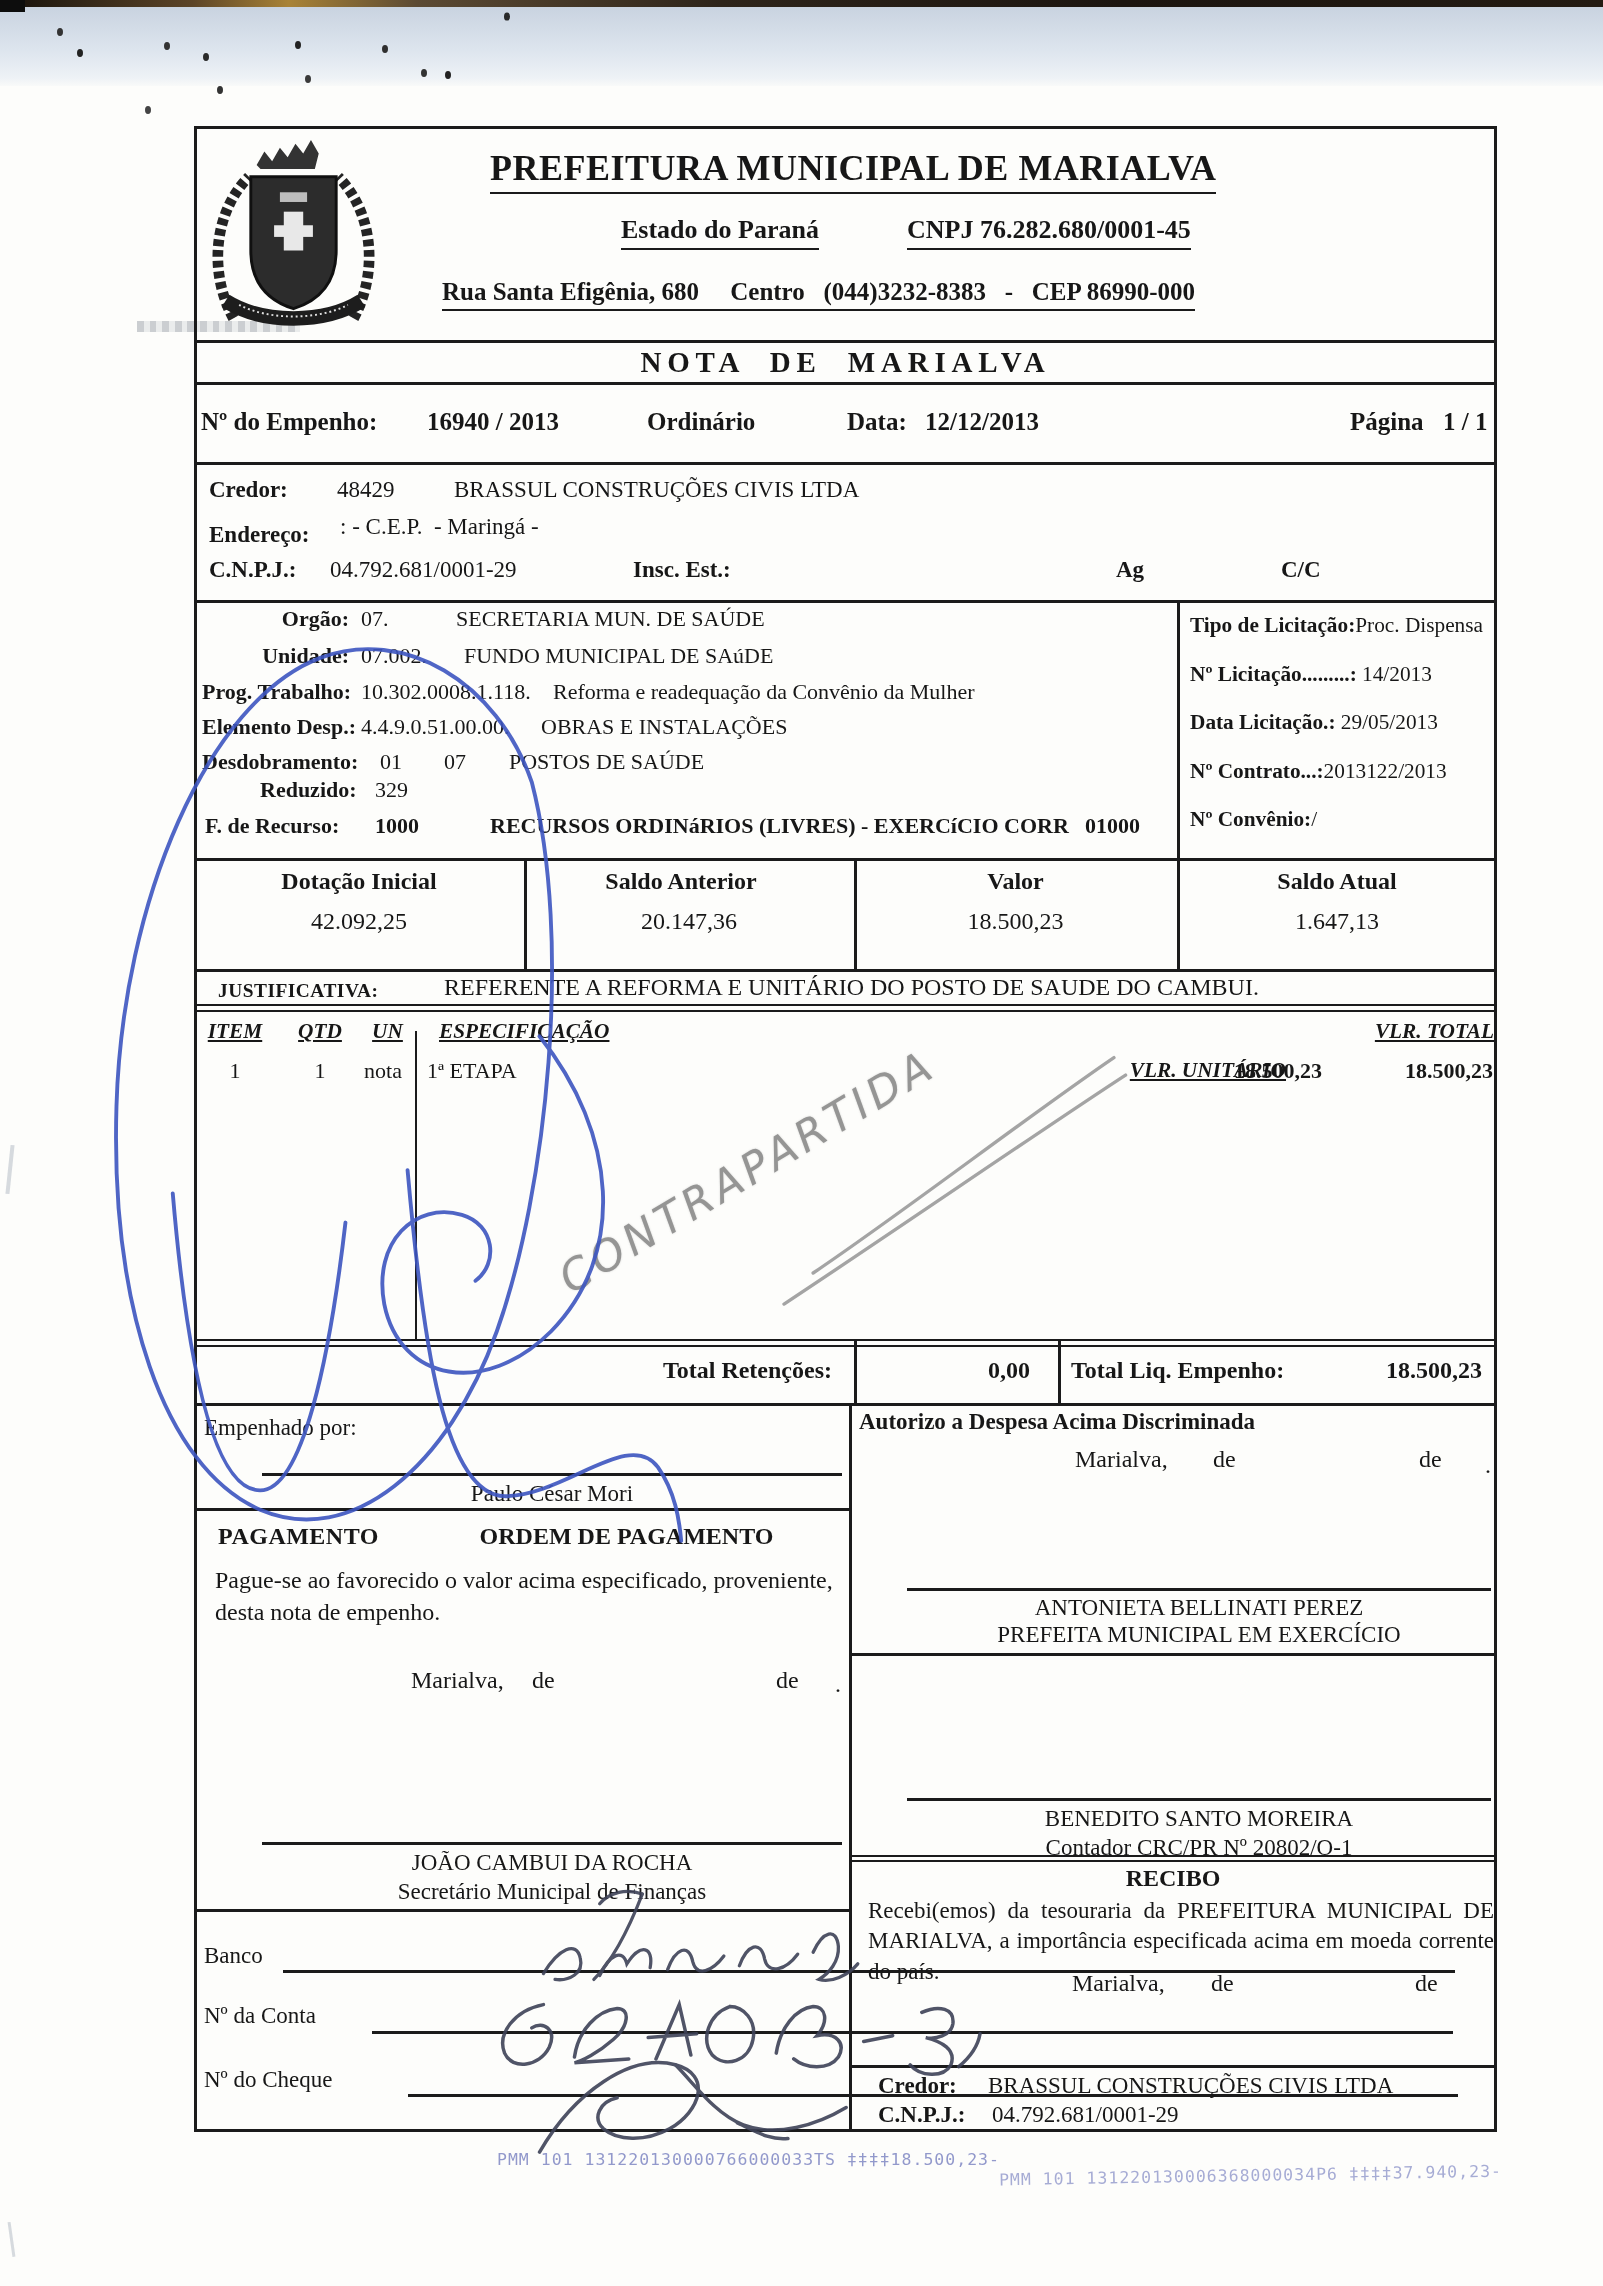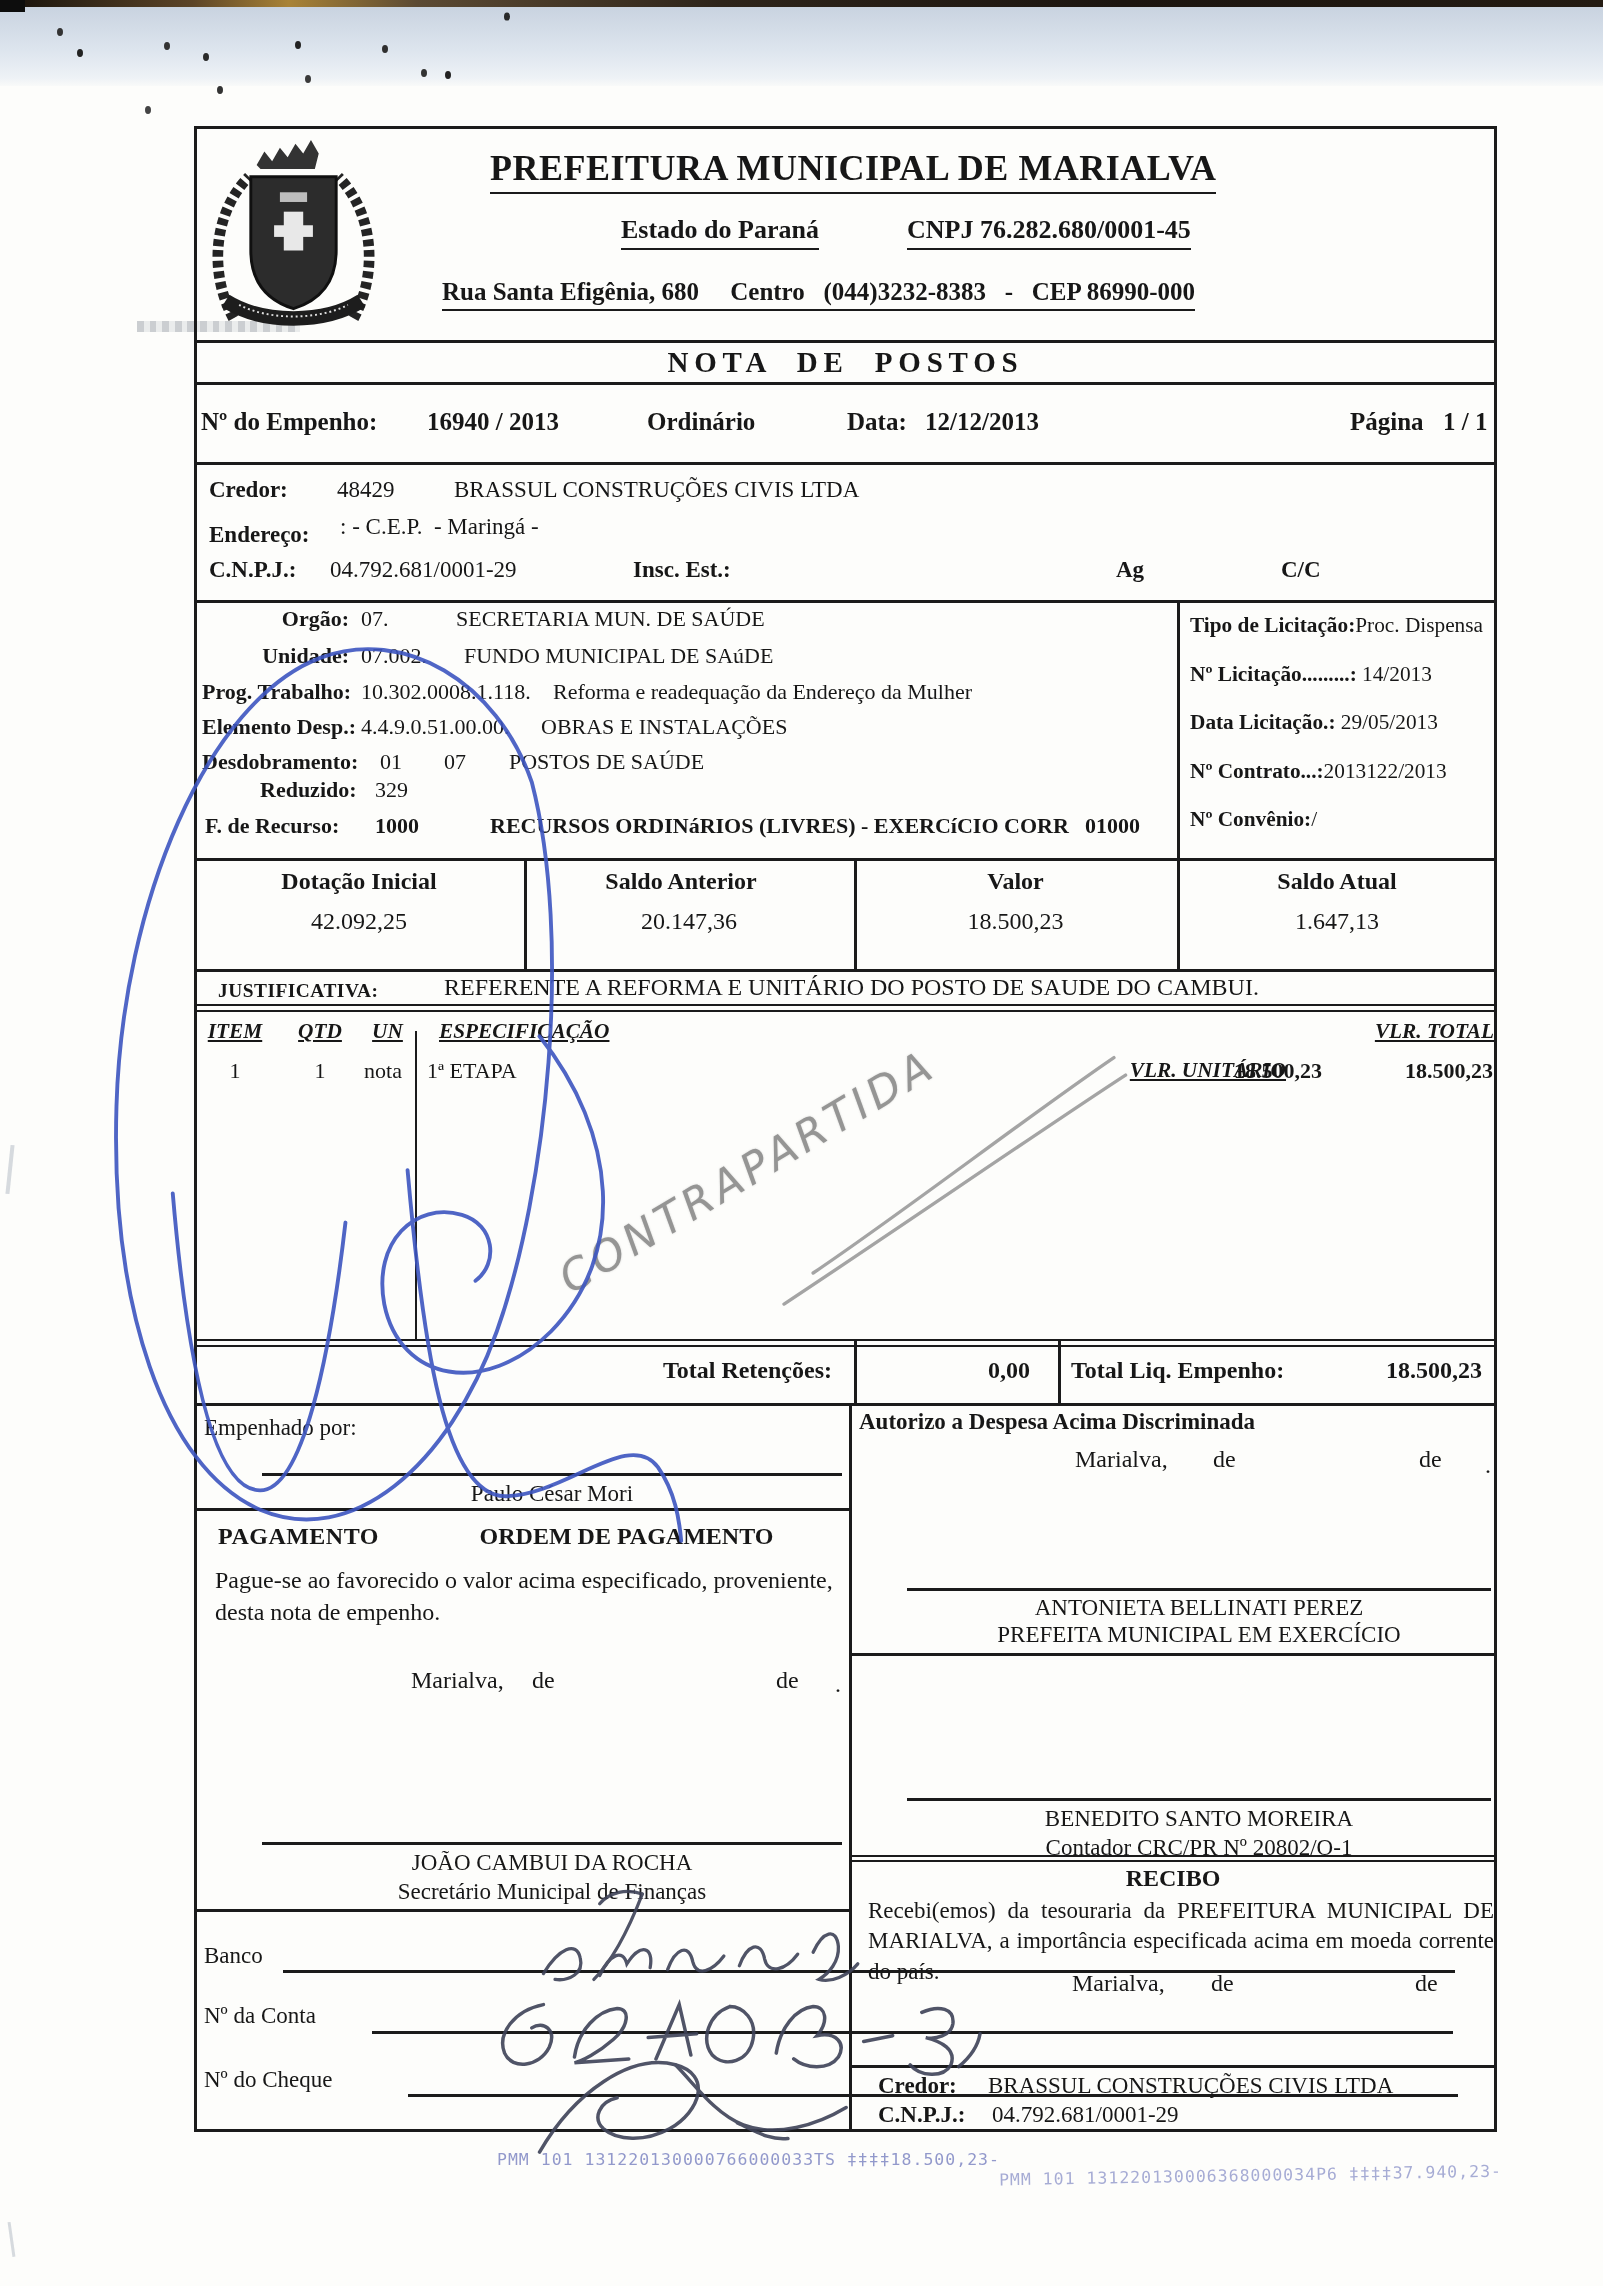--- a/index.html
+++ b/index.html
@@ -89,21 +89,21 @@
     <rect x="76" y="58" width="28" height="10" fill="#bdbdbd"></rect>
     <path d="M20 170 C 58 194, 122 194, 160 170" stroke="#1d1d1d" stroke-width="15" fill="none"></path>
     <path d="M34 174 C 64 190, 116 190, 146 174" stroke="#e0e0e0" stroke-width="2" fill="none" stroke-dasharray="2 3"></path>
   </svg>
 
   <div class="abs b u3" style="left:490px;top:147px;font-size:36px;letter-spacing:0.5px">PREFEITURA MUNICIPAL DE MARIALVA</div>
   <div class="abs b u3" style="left:621px;top:215px;font-size:26px">Estado do Paraná</div>
   <div class="abs b u3" style="left:907px;top:215px;font-size:26px">CNPJ 76.282.680/0001-45</div>
   <div class="abs b u3 pre" style="left:442px;top:278px;font-size:25px">Rua Santa Efigênia, 680     Centro   (044)3232-8383   -   CEP 86990-000</div>
 
-  <div class="abs b c pre" style="left:194px;top:346px;width:1303px;font-size:29px;letter-spacing:5.8px">NOTA  DE  POSTOS</div>
+  <div class="abs b c pre" style="left:194px;top:346px;width:1303px;font-size:29px;letter-spacing:5.8px">NOTA  DE  MARIALVA</div>
 
   <div class="abs b t26" style="left:201px;top:408px">Nº do Empenho:</div>
   <div class="abs b t26" style="left:427px;top:408px">16940 / 2013</div>
   <div class="abs b t26" style="left:647px;top:408px">Ordinário</div>
   <div class="abs b t26" style="left:847px;top:408px">Data:</div>
   <div class="abs b t26" style="left:925px;top:408px">12/12/2013</div>
   <div class="abs b t26" style="left:1350px;top:408px">Página</div>
   <div class="abs b t26" style="left:1443px;top:408px">1 / 1</div>
 
   <div class="abs b t24" style="left:209px;top:477px">Credor:</div>
@@ -118,21 +118,21 @@
   <div class="abs b t24" style="left:1281px;top:557px">C/C</div>
 
   <div class="abs b t23 r" style="left:199px;top:606px;width:150px">Orgão:</div>
   <div class="abs t23" style="left:361px;top:606px">07.</div>
   <div class="abs t23" style="left:456px;top:606px">SECRETARIA MUN. DE SAÚDE</div>
   <div class="abs b t23 r" style="left:199px;top:643px;width:150px">Unidade:</div>
   <div class="abs t23" style="left:361px;top:643px">07.002.</div>
   <div class="abs t23" style="left:464px;top:643px">FUNDO MUNICIPAL DE SAúDE</div>
   <div class="abs b t23" style="left:202px;top:679px">Prog. Trabalho:</div>
   <div class="abs t23" style="left:361px;top:679px">10.302.0008.1.118.</div>
-  <div class="abs t23" style="left:553px;top:679px">Reforma e readequação da Endereço da Mulher</div>
+  <div class="abs t23" style="left:553px;top:679px">Reforma e readequação da Convênio da Mulher</div>
   <div class="abs b t23" style="left:202px;top:714px">Elemento Desp.:</div>
   <div class="abs t23" style="left:361px;top:714px">4.4.9.0.51.00.00.</div>
   <div class="abs t23" style="left:541px;top:714px">OBRAS E INSTALAÇÕES</div>
   <div class="abs b t23" style="left:202px;top:749px">Desdobramento:</div>
   <div class="abs t23" style="left:380px;top:749px">01</div>
   <div class="abs t23" style="left:444px;top:749px">07</div>
   <div class="abs t23" style="left:509px;top:749px">POSTOS DE SAÚDE</div>
   <div class="abs b t23" style="left:260px;top:777px">Reduzido:</div>
   <div class="abs t23" style="left:375px;top:777px">329</div>
   <div class="abs b t23" style="left:205px;top:813px">F. de Recurso:</div>

